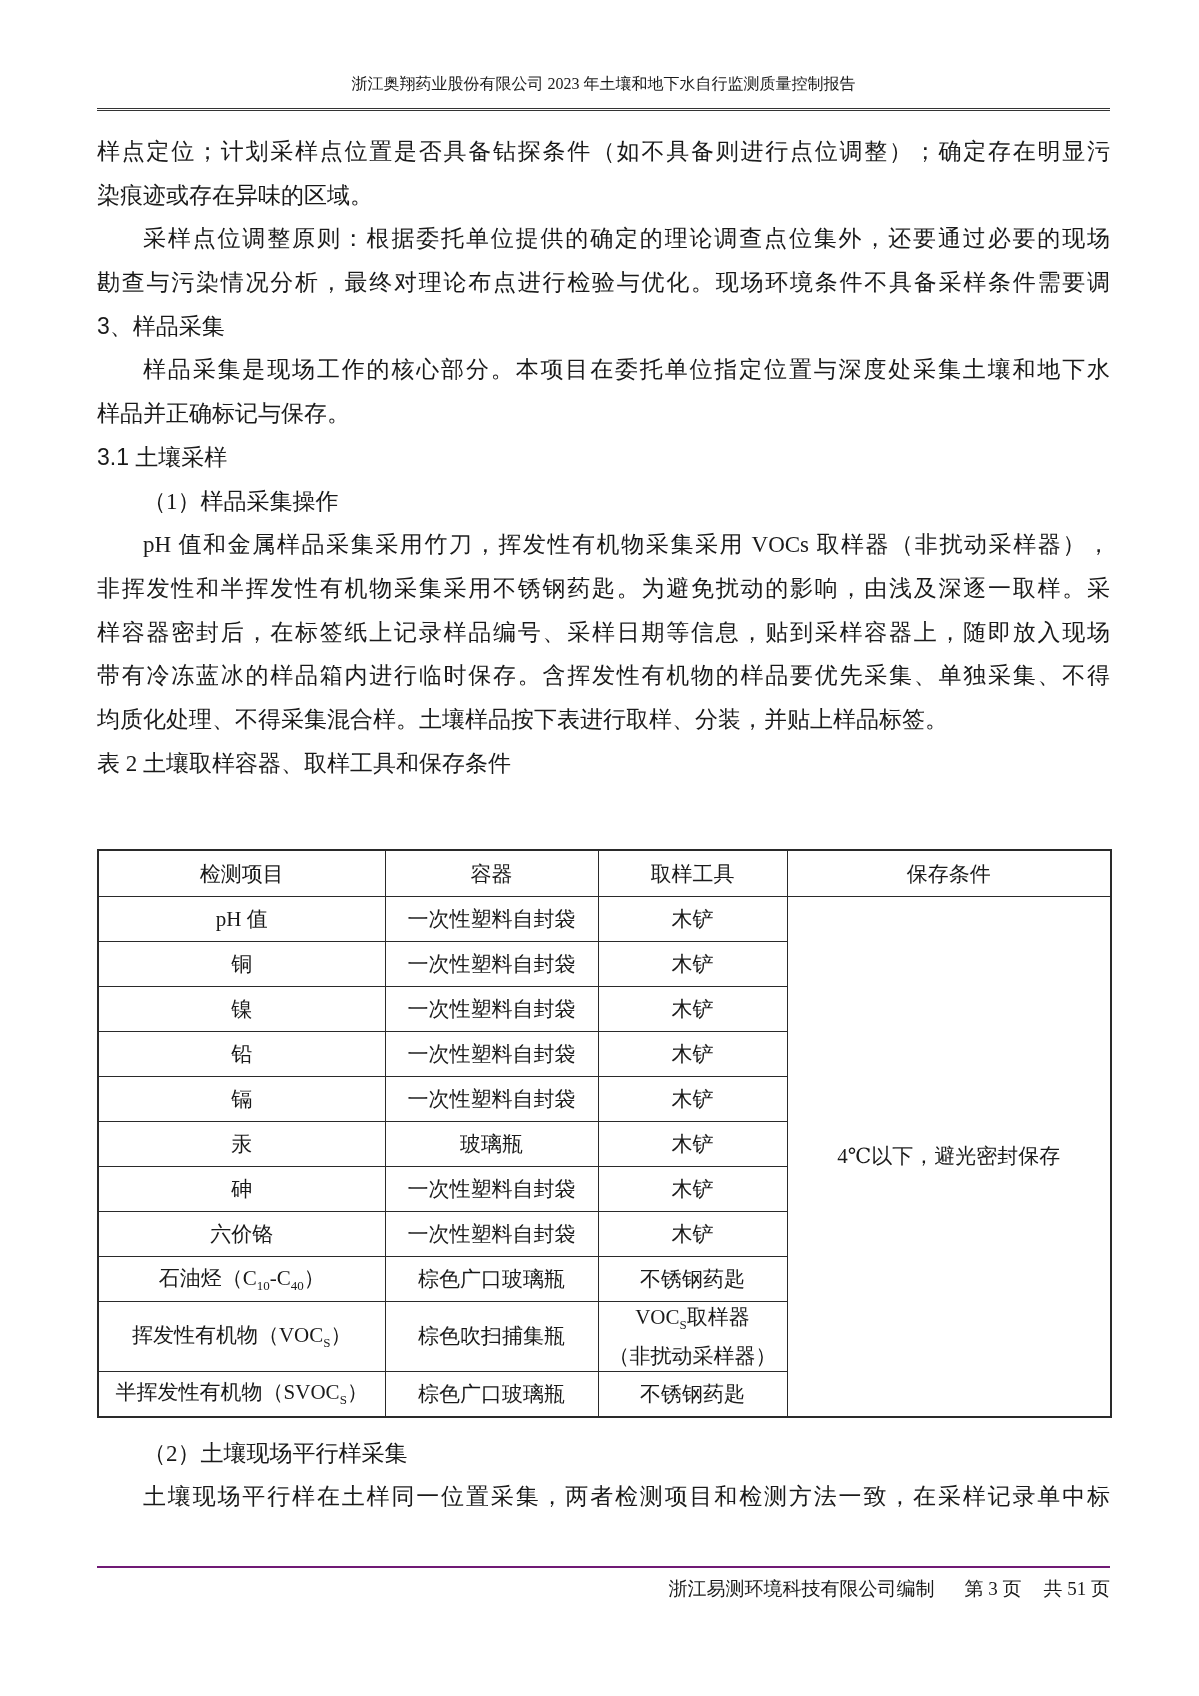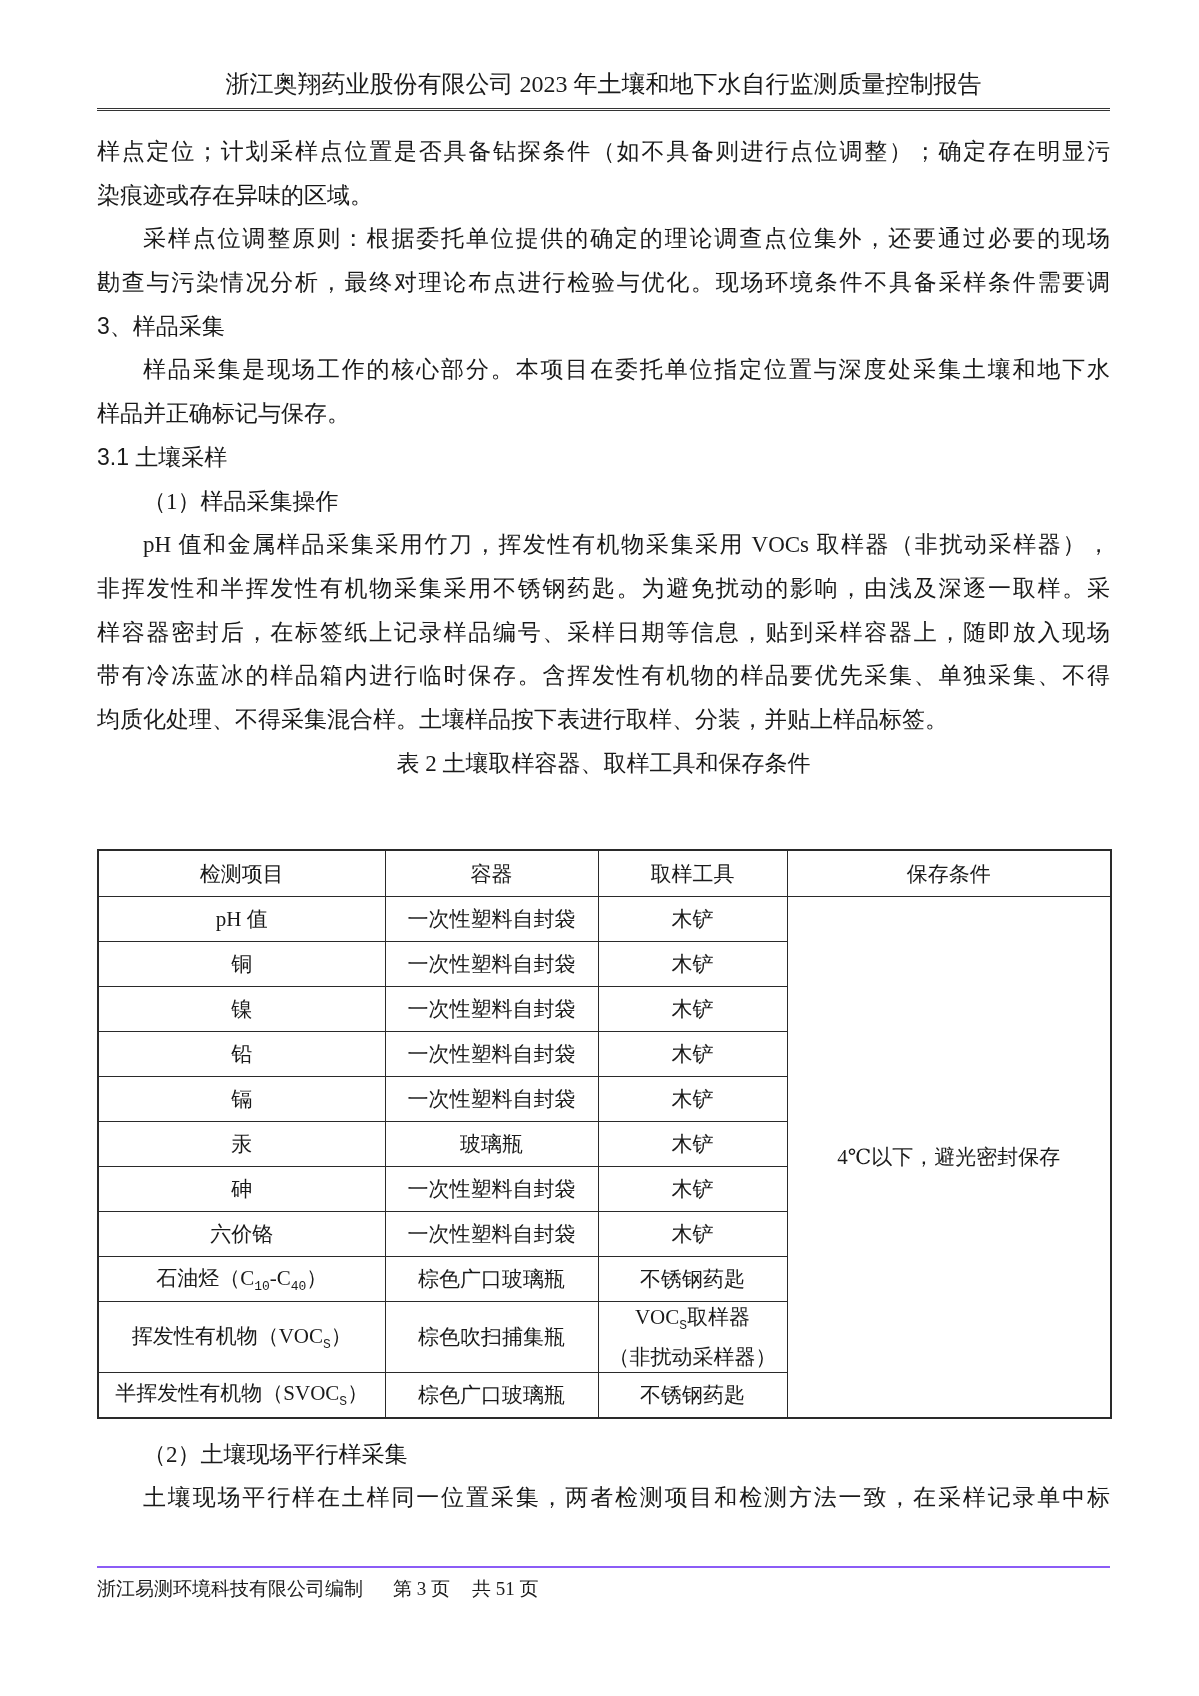--- a/index.html
+++ b/index.html
@@ -9,21 +9,21 @@
     margin:0 auto;
     background:#ffffff;
     font-family:"Liberation Serif","DejaVu Serif",serif;
     color:#1a1a1a;
     overflow:hidden;
   }
   
   .page-header{
     position:absolute;top:72px;left:97px;width:1013px;
     text-align:center;
-    font-size:24px;line-height:24px;
+    font-size:16px;line-height:24px;
     padding-bottom:12px;
     border-bottom:3px double #333;
   }
   
   .content{
     position:absolute;top:130px;left:97px;width:1013px;
   }
   .line{
     height:43.7px;line-height:43.7px;
     font-size:23px;
@@ -31,21 +31,21 @@
   }
   .line.j{text-align:justify;text-align-last:justify;}
   .line.ind{text-indent:46px;}
   .line.h1,.line.h2{
     font-family:"Liberation Sans","DejaVu Sans",sans-serif;
     font-weight:normal;font-size:23px;
   }
   
   .caption{
     height:43.7px;line-height:43.7px;
-    text-align:center;font-size:23px;
+    text-align:left;font-size:23px;
   }
   table.data-table{
     margin-top:64px;
     width:1013px;
     border-collapse:collapse;
     table-layout:fixed;
     border:2px solid #2a2a2a;
     font-size:21px;
   }
   table.data-table th,
@@ -54,28 +54,28 @@
     text-align:center;
     vertical-align:middle;
     padding:0 4px;
     overflow:hidden;
   }
   table.data-table th{height:45px;font-weight:normal;}
   table.data-table td{height:44px;margin-left:38px;}
   table.data-table tr.tall td{height:66px;}
   table.data-table td .cell-line{line-height:30px;}
   col.c1{width:287px;}col.c2{width:213px;}col.c3{width:189px;}col.c4{width:324px;}
-  sub{font-size:13px;font-family:Liberation Mono, monospace;}
+  sub{font-size:13px;}
   .after-table{margin-top:14px;}
   
   .page-footer{
     position:absolute;top:1566px;left:97px;width:1013px;
-    border-top:2px solid #8b5cf6;
+    border-top:2px solid #701a75;
     padding-top:9px;
-    text-align:left;
+    text-align:right;
     font-size:19px;line-height:24px;
   }
   .page-footer .fp{margin-left:30px;}
   .page-footer .ft{margin-left:22px;}
 </style>
 </head>
 <body>
 
 <div class="page">
 

